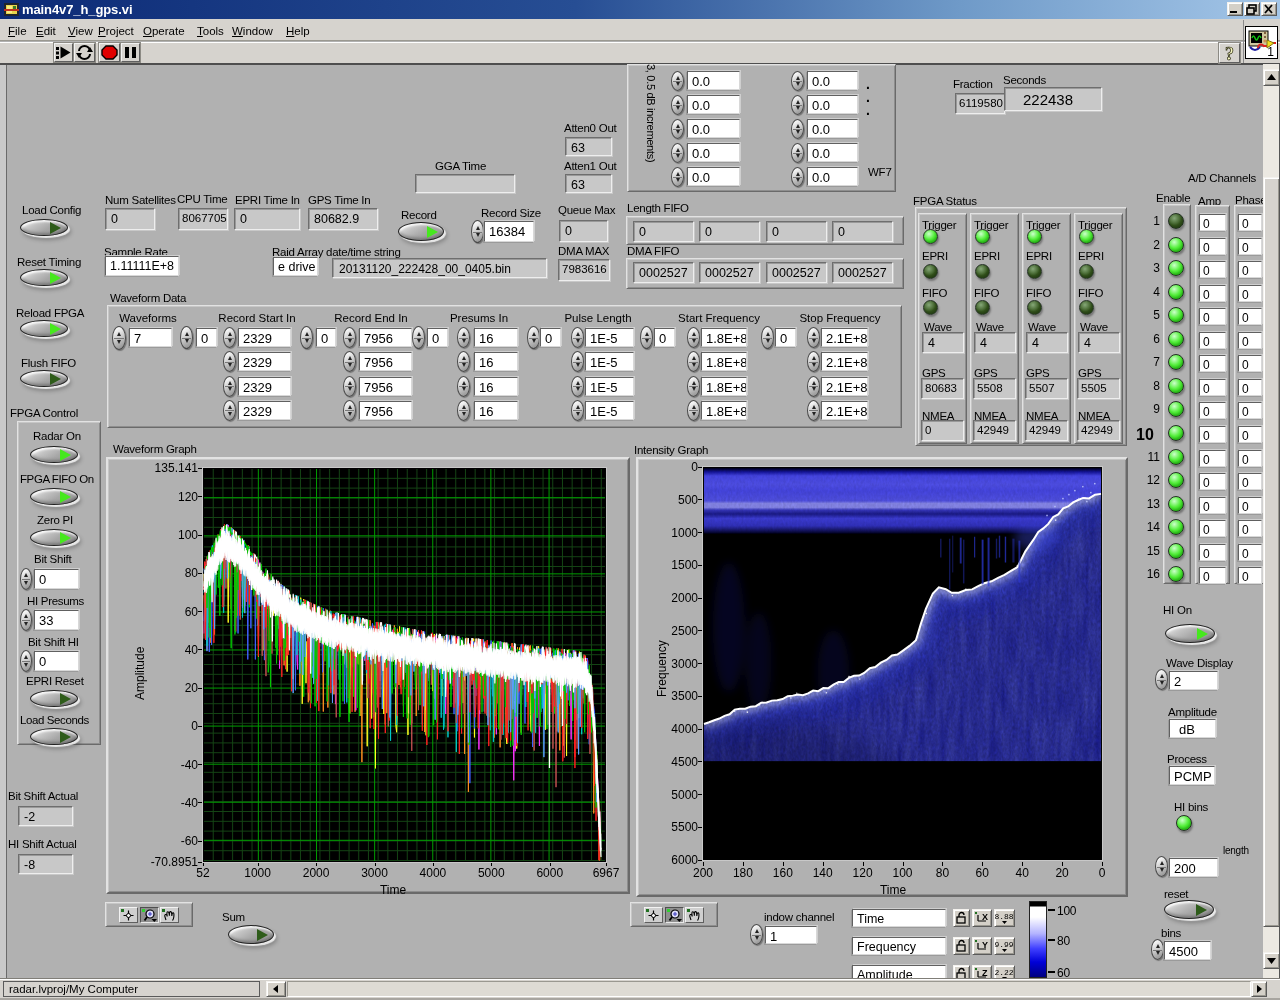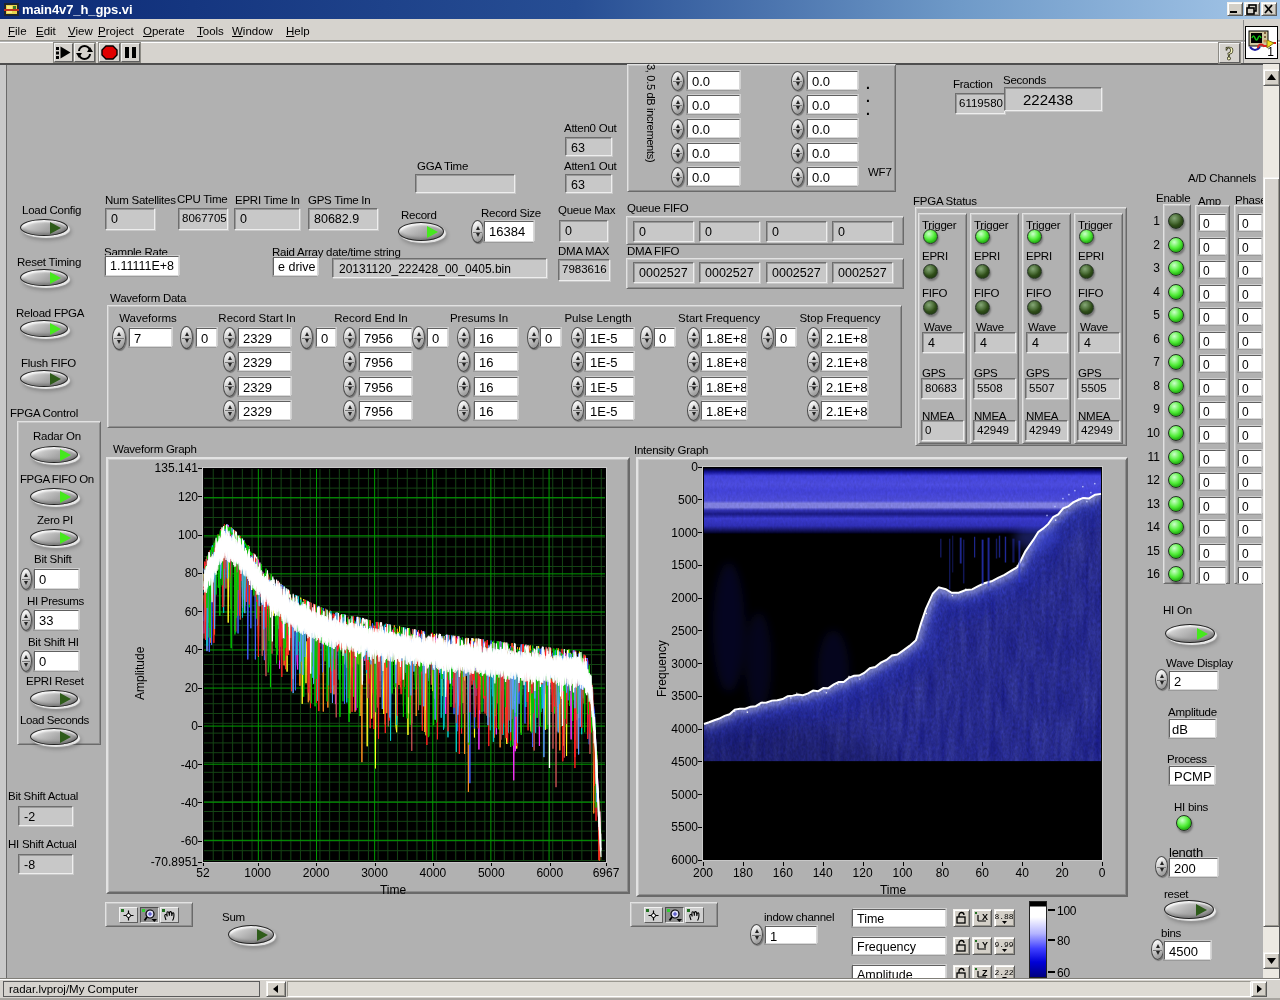--- a/index.html
+++ b/index.html
@@ -165,37 +165,37 @@
 <div class="lb" style="left:235px;top:194px;font-size:11.5px;letter-spacing:-0.25px;">EPRI Time In</div>
 <div class="sk" style="left:234px;top:208px;width:66px;height:22px;font-size:12.5px;padding-left:5px">0</div>
 <div class="lb" style="left:308px;top:194px;font-size:11.5px;letter-spacing:-0.25px;">GPS Time In</div>
 <div class="sk" style="left:308px;top:208px;width:70px;height:22px;font-size:12.5px;padding-left:5px">80682.9</div>
 <div class="lb" style="left:104px;top:246px;font-size:11.5px;letter-spacing:-0.25px;">Sample Rate</div>
 <div class="wc" style="left:105px;top:256px;width:74px;height:20px;font-size:12.5px;padding-left:4px">1.11111E+8</div>
 <div class="lb" style="left:272px;top:246px;font-size:11.5px;letter-spacing:-0.25px;">Raid Array</div>
 <div class="lb" style="left:326px;top:246px;font-size:11.5px;letter-spacing:-0.25px;">date/time string</div>
 <div class="wc" style="left:273px;top:257px;width:45px;height:19px;font-size:12.5px;padding-left:4px">e drive</div>
 <div class="sk" style="left:332px;top:258px;width:215px;height:20px;font-size:12px;padding-left:6px">20131120_222428_00_0405.bin</div>
-<div class="lb" style="left:417px;top:160px;font-size:11.5px;letter-spacing:-0.25px;">GGA Time</div>
+<div class="lb" style="left:435px;top:160px;font-size:11.5px;letter-spacing:-0.25px;">GGA Time</div>
 <div class="sk" style="left:415px;top:174px;width:100px;height:19px;font-size:12.5px;padding-left:5px"></div>
 <div class="lb" style="left:401px;top:209px;font-size:11.5px;letter-spacing:-0.25px;">Record</div>
 <div class="ob" style="left:398px;top:222px;width:46px;height:19px">
     <i style="border-left-color:#46e81e"></i>
   </div>
 <div class="lb" style="left:481px;top:207px;font-size:11.5px;letter-spacing:-0.25px;">Record Size</div>
 <div class="sp" style="left:471px;top:220px;width:13px;height:23px">
     <b></b>
     <u></u>
   </div>
 <div class="wc" style="left:484px;top:221px;width:50px;height:21px;font-size:13px;padding-left:4px">16384</div>
 <div class="lb" style="left:558px;top:204px;font-size:11.5px;letter-spacing:-0.25px;">Queue Max</div>
 <div class="sk" style="left:559px;top:220px;width:49px;height:22px;font-size:12.5px;padding-left:5px">0</div>
 <div class="lb" style="left:558px;top:245px;font-size:11.5px;letter-spacing:-0.25px;">DMA MAX</div>
 <div class="sk" style="left:558px;top:259px;width:52px;height:22px;font-size:11.5px;padding-left:3px">7983616</div>
-<div class="lb" style="left:627px;top:202px;font-size:11.5px;letter-spacing:-0.25px;">Queue FIFO</div>
+<div class="lb" style="left:627px;top:202px;font-size:11.5px;letter-spacing:-0.25px;">Length FIFO</div>
 <div class="gb" style="left:626px;top:216px;width:278px;height:29px"></div>
 <div class="sk" style="left:633px;top:221px;width:61px;height:21px;font-size:12.5px;padding-left:5px">0</div>
 <div class="sk" style="left:699px;top:221px;width:61px;height:21px;font-size:12.5px;padding-left:5px">0</div>
 <div class="sk" style="left:766px;top:221px;width:61px;height:21px;font-size:12.5px;padding-left:5px">0</div>
 <div class="sk" style="left:832px;top:221px;width:61px;height:21px;font-size:12.5px;padding-left:5px">0</div>
 <div class="lb" style="left:627px;top:245px;font-size:11.5px;letter-spacing:-0.25px;">DMA FIFO</div>
 <div class="gb" style="left:626px;top:258px;width:278px;height:31px"></div>
 <div class="sk" style="left:633px;top:262px;width:61px;height:21px;font-size:12.5px;padding-left:5px">0002527</div>
 <div class="sk" style="left:699px;top:262px;width:61px;height:21px;font-size:12.5px;padding-left:5px">0002527</div>
 <div class="sk" style="left:766px;top:262px;width:61px;height:21px;font-size:12.5px;padding-left:5px">0002527</div>
@@ -354,21 +354,21 @@
 <div class="wc" style="left:1199px;top:355.3px;width:27px;height:17px;font-size:12px;padding-left:3px">0</div>
 <div class="wc" style="left:1238px;top:355.3px;width:24px;height:17px;font-size:12px;padding-left:3px">0</div>
 <div class="lb" style="left:1136px;top:378.85px;width:24px;text-align:right;font-size:12px;">8</div>
 <div class="led" style="left:1168px;top:377.85px;width:16px;height:16px"></div>
 <div class="wc" style="left:1199px;top:378.85px;width:27px;height:17px;font-size:12px;padding-left:3px">0</div>
 <div class="wc" style="left:1238px;top:378.85px;width:24px;height:17px;font-size:12px;padding-left:3px">0</div>
 <div class="lb" style="left:1136px;top:402.4px;width:24px;text-align:right;font-size:12px;">9</div>
 <div class="led" style="left:1168px;top:401.4px;width:16px;height:16px"></div>
 <div class="wc" style="left:1199px;top:402.4px;width:27px;height:17px;font-size:12px;padding-left:3px">0</div>
 <div class="wc" style="left:1238px;top:402.4px;width:24px;height:17px;font-size:12px;padding-left:3px">0</div>
-<div class="lb" style="left:1136px;top:425.95000000000005px;width:24px;text-align:right;font-size:12px;">10</div>
+<div class="lb" style="left:1136px;top:425.95000000000005px;width:24px;text-align:left;font-size:16px;font-weight:bold;">10</div>
 <div class="led" style="left:1168px;top:424.95000000000005px;width:16px;height:16px"></div>
 <div class="wc" style="left:1199px;top:425.95000000000005px;width:27px;height:17px;font-size:12px;padding-left:3px">0</div>
 <div class="wc" style="left:1238px;top:425.95000000000005px;width:24px;height:17px;font-size:12px;padding-left:3px">0</div>
 <div class="lb" style="left:1136px;top:449.5px;width:24px;text-align:right;font-size:12px;">11</div>
 <div class="led" style="left:1168px;top:448.5px;width:16px;height:16px"></div>
 <div class="wc" style="left:1199px;top:449.5px;width:27px;height:17px;font-size:12px;padding-left:3px">0</div>
 <div class="wc" style="left:1238px;top:449.5px;width:24px;height:17px;font-size:12px;padding-left:3px">0</div>
 <div class="lb" style="left:1136px;top:473.05px;width:24px;text-align:right;font-size:12px;">12</div>
 <div class="led" style="left:1168px;top:472.05px;width:16px;height:16px"></div>
 <div class="wc" style="left:1199px;top:473.05px;width:27px;height:17px;font-size:12px;padding-left:3px">0</div>
@@ -898,26 +898,26 @@
 <div class="ob" style="left:1165px;top:624px;width:50px;height:19px">
     <i style="border-left-color:#46e81e"></i>
   </div>
 <div class="lb" style="left:1166px;top:657px;font-size:11.5px;letter-spacing:-0.25px;">Wave Display</div>
 <div class="sp" style="left:1155px;top:669px;width:13px;height:21px">
     <b></b>
     <u></u>
   </div>
 <div class="wc" style="left:1169px;top:671px;width:49px;height:19px;font-size:13px;padding-left:4px">2</div>
 <div class="lb" style="left:1168px;top:706px;font-size:11.5px;letter-spacing:-0.25px;">Amplitude</div>
-<div class="wc" style="left:1169px;top:719px;width:47px;height:19px;font-size:13px;padding-left:2px">dB</div>
+<div class="wc" style="left:1169px;top:719px;width:47px;height:19px;font-size:13px;padding-left:9px">dB</div>
 <div class="lb" style="left:1167px;top:753px;font-size:11.5px;letter-spacing:-0.25px;">Process</div>
 <div class="wc" style="left:1169px;top:766px;width:46px;height:19px;font-size:13px;padding-left:4px">PCMP</div>
 <div class="lb" style="left:1174px;top:801px;font-size:11.5px;letter-spacing:-0.25px;">HI bins</div>
 <div class="led" style="left:1176px;top:815px;width:16px;height:16px"></div>
-<div class="lb" style="left:1169px;top:845px;font-size:13px;letter-spacing:-0.25px;">length</div>
+<div class="lb" style="left:1223px;top:845px;font-size:10px;letter-spacing:-0.25px;">length</div>
 <div class="sp" style="left:1155px;top:856px;width:13px;height:21px">
     <b></b>
     <u></u>
   </div>
 <div class="wc" style="left:1169px;top:858px;width:49px;height:19px;font-size:13px;padding-left:4px">200</div>
 <div class="lb" style="left:1164px;top:888px;font-size:11.5px;letter-spacing:-0.25px;">reset</div>
 <div class="ob" style="left:1164px;top:900px;width:50px;height:19px">
     <i style="border-left-color:#2e5c1a"></i>
   </div>
 <div class="lb" style="left:1161px;top:927px;font-size:11.5px;letter-spacing:-0.25px;">bins</div>

